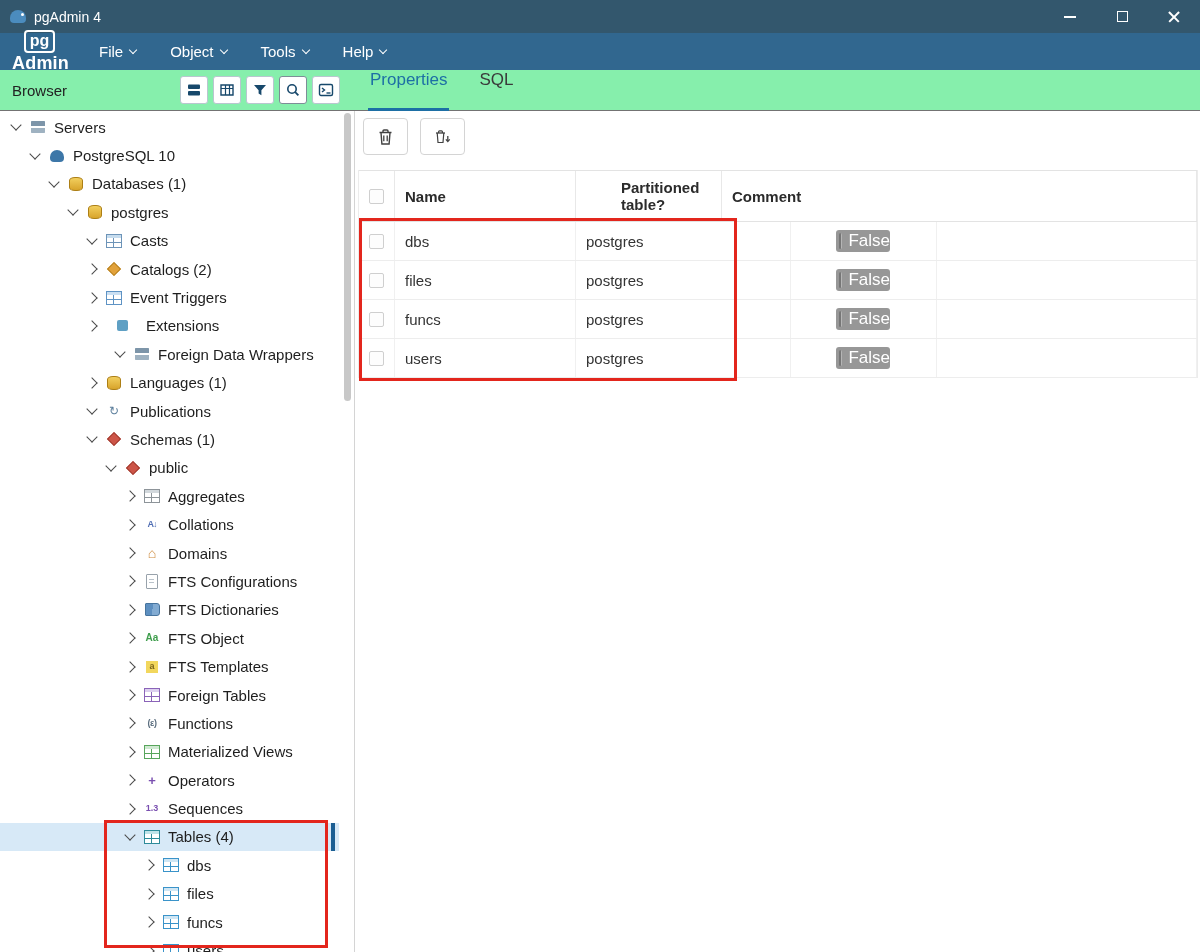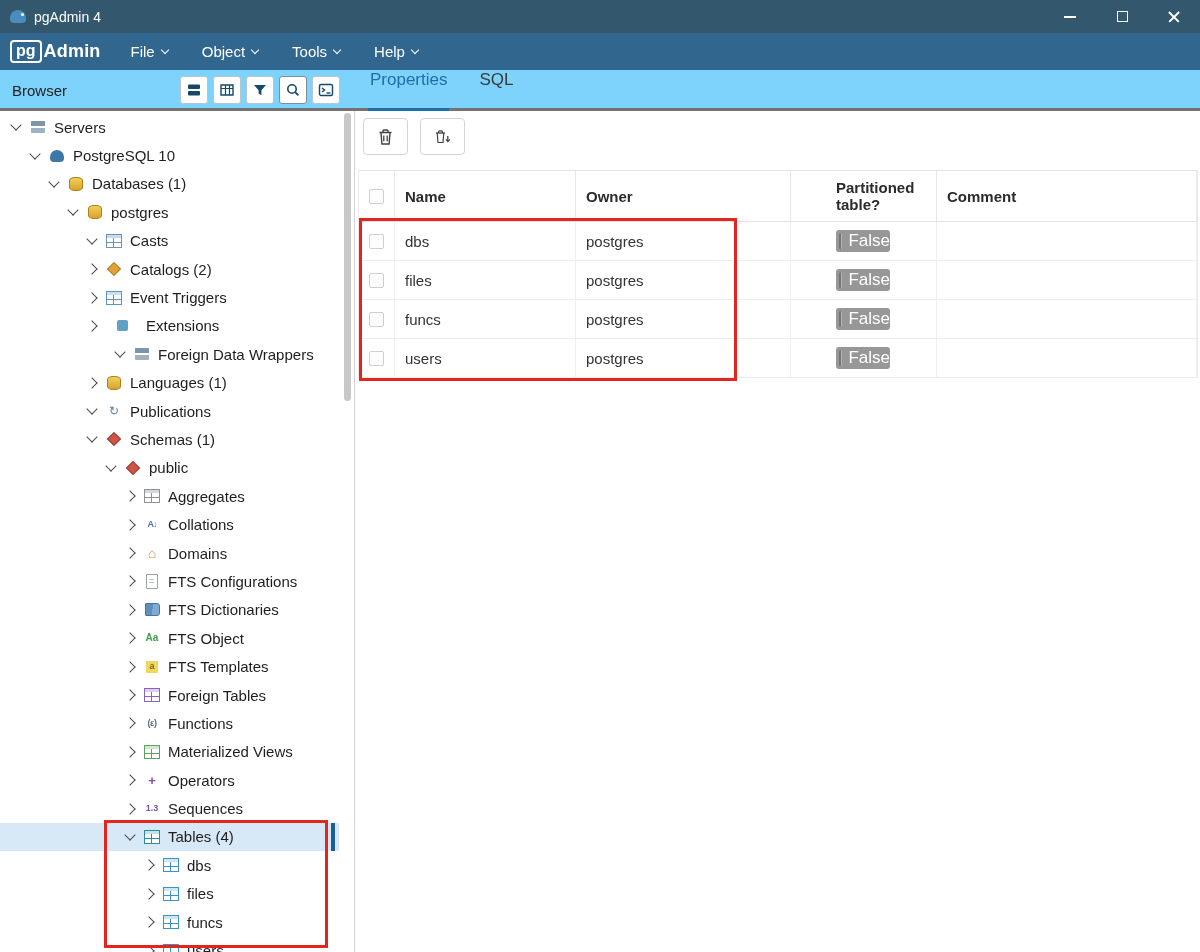--- a/index.html
+++ b/index.html
@@ -22,31 +22,31 @@
   .glyph-min { width:12px; height:2px; background:#fff; display:block; }
   .glyph-max { width:11px; height:11px; border:1.5px solid #fff; display:block; }
   .glyph-close { position:relative; width:14px; height:14px; display:block; }
   .glyph-close::before,.glyph-close::after{ content:""; position:absolute; left:0; top:6px;
     width:14px; height:1.6px; background:#fff; }
   .glyph-close::before{ transform:rotate(45deg);} .glyph-close::after{ transform:rotate(-45deg);}
 
   
   .menubar { position:absolute; top:33px; left:0; width:1200px; height:37px;
     background:#31678f; display:flex; align-items:center; color:#fff; }
-  .logo { display:flex; align-items:center; margin-left:10px; margin-right:30px; }
+  .logo { display:flex; align-items:center; margin-left:10px; margin-right:30px;flex-direction:column; }
   .logo-pg { border:2px solid #fff; border-radius:4px; padding:1px 4px 2px;
     font-weight:bold; font-size:16px; line-height:1; }
   .logo-admin { font-weight:bold; font-size:18px; letter-spacing:.2px; margin-left:2px; }
   .menu-item { display:flex; align-items:center; font-size:15px; margin-right:34px; cursor:default; }
   .mcaret { width:6px; height:6px; border-right:1.7px solid #fff; border-bottom:1.7px solid #fff;
     transform:rotate(45deg); margin-left:7px; margin-top:-4px; display:inline-block; }
 
   
   .subbar { position:absolute; top:70px; left:0; width:1200px; height:41px;
-    background:#7dd3fc; border-bottom:3px solid #737373; }
+    background:#86efac; border-bottom:1px solid #737373; }
   .browser-title { position:absolute; left:12px; top:0; height:40px; display:flex;
     align-items:center; font-size:15px; color:#222; }
   .tree-toolbar { position:absolute; left:180px; top:6px; display:flex; gap:5px; }
   .tt-btn { width:28px; height:28px; border:1px solid #b9c6cf; border-radius:3px;
     background:#fff; display:flex; align-items:center; justify-content:center; }
   .tt-btn.emph { border-color:#7e8d97; }
   .tabs { position:absolute; left:368px; top:0; height:41px; display:flex; }
   .tab { display:flex; height:41px; padding:0 2px; font-size:17px;
     color:#3a3a3a; border-bottom:3px solid transparent; margin-right:28px; }
   .tab.active { color:#1d6fa5; border-bottom-color:#1d6fa5; }
@@ -402,21 +402,20 @@
         <path d="M11.9 11.4l1.9 2.2 1.9-2.2" stroke="#414141" stroke-width="1.3" fill="none"></path>
       </svg>
     </div>
   </div>
   <div class="grid" id="grid">
       <div class="grid-header">
         <div class="gcell hdr w-check">
           <span class="checkbox"></span>
         </div>
         <div class="gcell hdr w-name">Name</div>
-        <div class="gcell hdr w-owner">Owner</div>
         <div class="gcell hdr w-part">Partitioned table?</div>
         <div class="gcell hdr w-comment">Comment</div>
       </div>
       <div class="grid-row">
         <div class="gcell w-check">
           <span class="checkbox"></span>
         </div>
         <div class="gcell w-name">dbs</div>
         <div class="gcell w-owner">postgres</div>
         <div class="gcell w-part">

